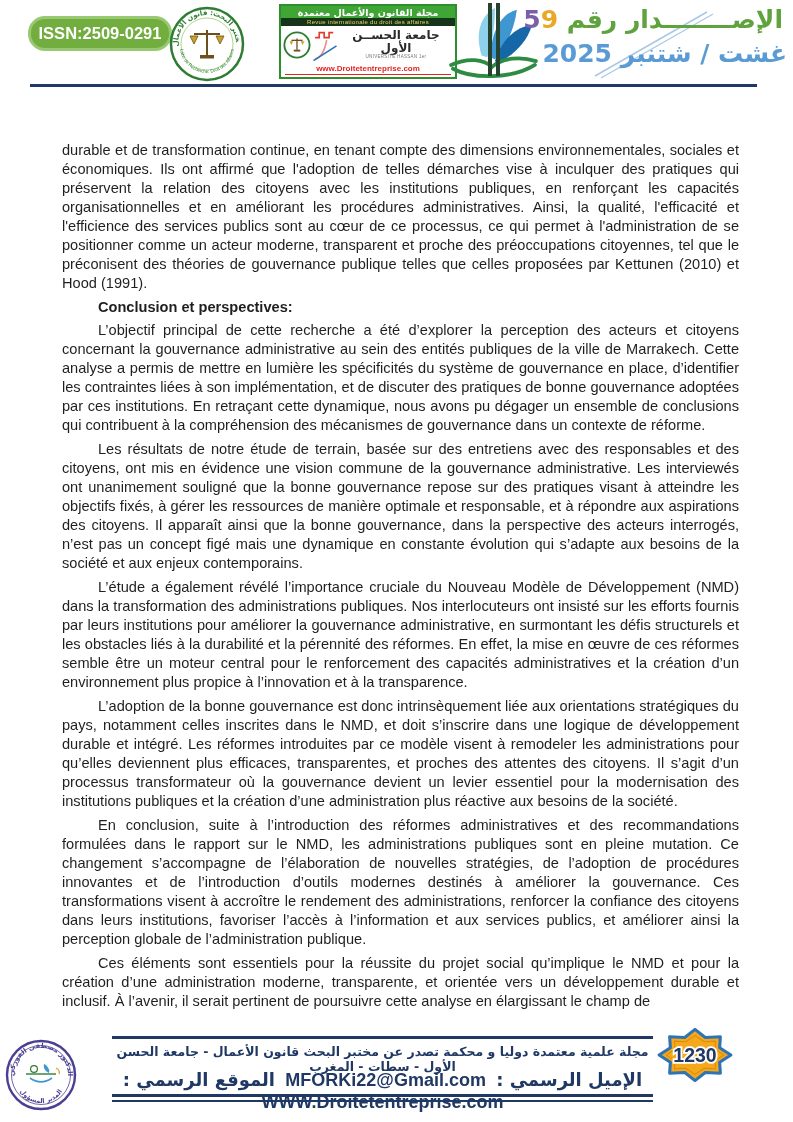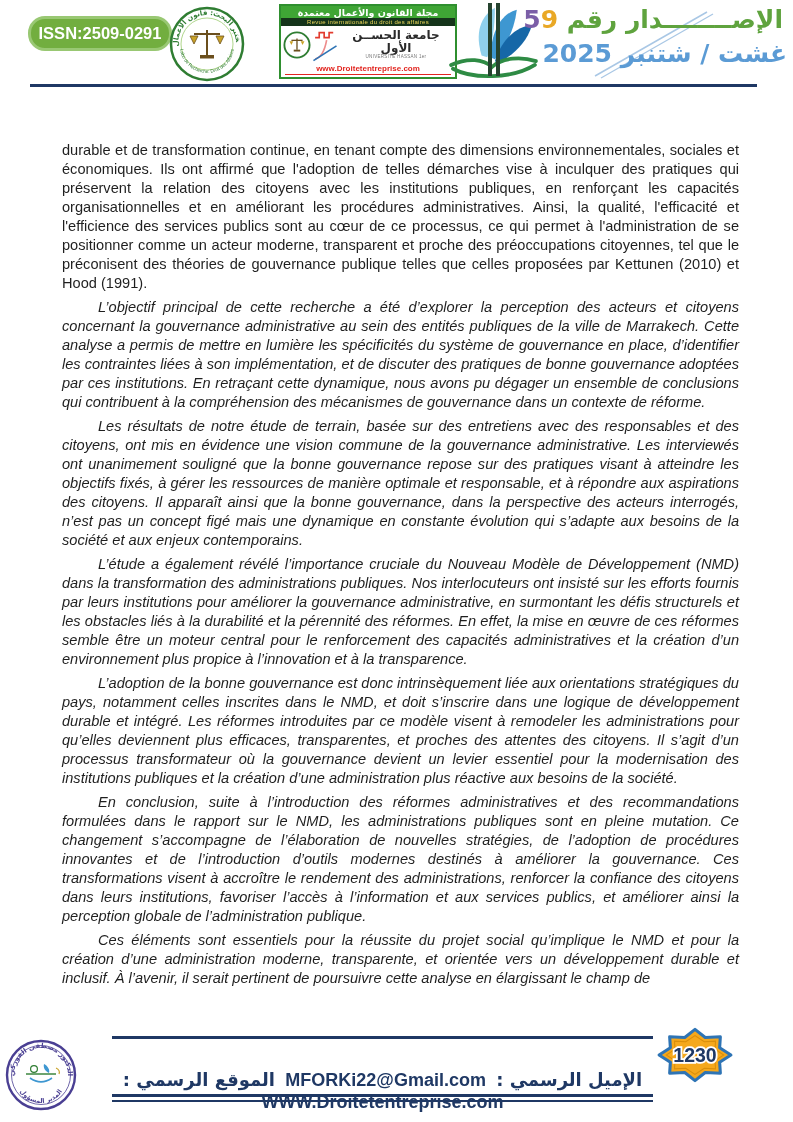--- a/index.html
+++ b/index.html
@@ -31,21 +31,21 @@
     font-family:"DejaVu Sans",sans-serif;font-weight:bold;font-size:25px;color:#5FA33E;}
   .issue-line1 .d1{color:#7B5EA7;} .issue-line1 .d2{color:#E9A825;}
   .issue-line2{position:absolute;right:6px;top:39px;direction:rtl;white-space:nowrap;
     font-family:"DejaVu Sans",sans-serif;font-weight:bold;font-size:25px;color:#5B9BD5;}
   .header-rule{position:absolute;left:30px;top:84px;width:727px;height:3px;background:#1F3864;}
 
   
   .article{position:absolute;left:62px;top:97px;width:677px;color:#1f1f1f;
     font-size:14.6px;line-height:19px;text-align:justify;margin-top:44px;}
   .article p{margin:0 0 5px 0;}
-  .article p.indent{text-indent:36px;font-style:italic;}
+  .article p.indent{text-indent:36px;}
   .article p.heading{font-weight:bold;text-indent:36px;margin:2px 0 4px 0;}
 
   
   .f-rule-top{position:absolute;left:112px;top:1036px;width:541px;height:3px;background:#1F3864;}
   .f-rule-b1{position:absolute;left:112px;top:1094px;width:541px;height:3px;background:#1F3864;}
   .f-rule-b2{position:absolute;left:112px;top:1100px;width:541px;height:1.5px;background:#1F3864;}
   .badge{position:absolute;left:656px;top:1027px;}
   .f-line1{position:absolute;left:112px;top:1044px;width:541px;text-align:center;direction:rtl;
     font-family:"DejaVu Sans",sans-serif;font-weight:bold;font-size:12.5px;color:#1F3864;}
   .f-line2{position:absolute;left:112px;top:1069px;width:541px;text-align:center;direction:rtl;
@@ -132,36 +132,38 @@
   </div>
   <div class="issue-line2">
     <span>غشت / شتنبر</span>
     <span>2025</span>
   </div>
 
   <div class="header-rule"></div>
 
   <div class="article">
     <p class="flush">durable et de transformation continue, en tenant compte des dimensions environnementales, sociales et économiques. Ils ont affirmé que l'adoption de telles démarches vise à inculquer des pratiques qui préservent la relation des citoyens avec les institutions publiques, en renforçant les capacités organisationnelles et en améliorant les procédures administratives. Ainsi, la qualité, l'efficacité et l'efficience des services publics sont au cœur de ce processus, ce qui permet à l'administration de se positionner comme un acteur moderne, transparent et proche des préoccupations citoyennes, tel que le préconisent des théories de gouvernance publique telles que celles proposées par Kettunen (2010) et Hood (1991).</p>
+    <p class="heading">Conclusion et perspectives:</p>
     <p class="indent">L’objectif principal de cette recherche a été d’explorer la perception des acteurs et citoyens concernant la gouvernance administrative au sein des entités publiques de la ville de Marrakech. Cette analyse a permis de mettre en lumière les spécificités du système de gouvernance en place, d’identifier les contraintes liées à son implémentation, et de discuter des pratiques de bonne gouvernance adoptées par ces institutions. En retraçant cette dynamique, nous avons pu dégager un ensemble de conclusions qui contribuent à la compréhension des mécanismes de gouvernance dans un contexte de réforme.</p>
     <p class="indent">Les résultats de notre étude de terrain, basée sur des entretiens avec des responsables et des citoyens, ont mis en évidence une vision commune de la gouvernance administrative. Les interviewés ont unanimement souligné que la bonne gouvernance repose sur des pratiques visant à atteindre les objectifs fixés, à gérer les ressources de manière optimale et responsable, et à répondre aux aspirations des citoyens. Il apparaît ainsi que la bonne gouvernance, dans la perspective des acteurs interrogés, n’est pas un concept figé mais une dynamique en constante évolution qui s’adapte aux besoins de la société et aux enjeux contemporains.</p>
     <p class="indent">L’étude a également révélé l’importance cruciale du Nouveau Modèle de Développement (NMD) dans la transformation des administrations publiques. Nos interlocuteurs ont insisté sur les efforts fournis par leurs institutions pour améliorer la gouvernance administrative, en surmontant les défis structurels et les obstacles liés à la durabilité et la pérennité des réformes. En effet, la mise en œuvre de ces réformes semble être un moteur central pour le renforcement des capacités administratives et la création d’un environnement plus propice à l’innovation et à la transparence.</p>
     <p class="indent">L’adoption de la bonne gouvernance est donc intrinsèquement liée aux orientations stratégiques du pays, notamment celles inscrites dans le NMD, et doit s’inscrire dans une logique de développement durable et intégré. Les réformes introduites par ce modèle visent à remodeler les administrations pour qu’elles deviennent plus efficaces, transparentes, et proches des attentes des citoyens. Il s’agit d’un processus transformateur où la gouvernance devient un levier essentiel pour la modernisation des institutions publiques et la création d’une administration plus réactive aux besoins de la société.</p>
     <p class="indent">En conclusion, suite à l’introduction des réformes administratives et des recommandations formulées dans le rapport sur le NMD, les administrations publiques sont en pleine mutation. Ce changement s’accompagne de l’élaboration de nouvelles stratégies, de l’adoption de procédures innovantes et de l’introduction d’outils modernes destinés à améliorer la gouvernance. Ces transformations visent à accroître le rendement des administrations, renforcer la confiance des citoyens dans leurs institutions, favoriser l’accès à l’information et aux services publics, et améliorer ainsi la perception globale de l’administration publique.</p>
     <p class="indent">Ces éléments sont essentiels pour la réussite du projet social qu’implique le NMD et pour la création d’une administration moderne, transparente, et orientée vers un développement durable et inclusif. À l’avenir, il serait pertinent de poursuivre cette analyse en élargissant le champ de</p>
   </div>
 
   <div class="f-rule-top"></div>
 
   <svg class="badge" width="78" height="56" viewBox="0 0 76 54">
     <polygon points="73,27 62,19.9 62.7,9.3 48,9.9 38,2 28,9.9 13.3,9.3 14,19.9 3,27 14,34.1 13.3,44.7 28,44.1 38,52 48,44.1 62.7,44.7 62,34.1" fill="#F5A81C" stroke="#2E74B5" stroke-width="3" stroke-linejoin="round"></polygon>
     <polygon points="66,27 57.5,21.5 58,13.5 47,14 38,8 29,14 18,13.5 18.5,21.5 10,27 18.5,32.5 18,40.5 29,40 38,46 47,40 58,40.5 57.5,32.5" fill="none" stroke="#D98E0B" stroke-width="1"></polygon>
     <text x="38" y="34" text-anchor="middle" font-family="Liberation Sans" font-weight="bold" font-size="19" fill="#1F3864" stroke="#ffffff" stroke-width="3.5" paint-order="stroke">1230</text>
   </svg>
 
+  <div class="f-line1">مجلة علمية معتمدة  دوليا و محكمة تصدر عن مختبر البحث قانون الأعمال - جامعة الحسن الأول - سطات - المغرب</div>
 
   <div class="f-line2">
     <span>الإميل الرسمي :</span>
     <bdi class="latin">MFORKi22@Gmail.com</bdi>
     <span>الموقع الرسمي :</span>
     <bdi class="latin">WWW.Droitetentreprise.com</bdi>
   </div>
 
   <div class="f-rule-b1"></div>
   <div class="f-rule-b2"></div>

